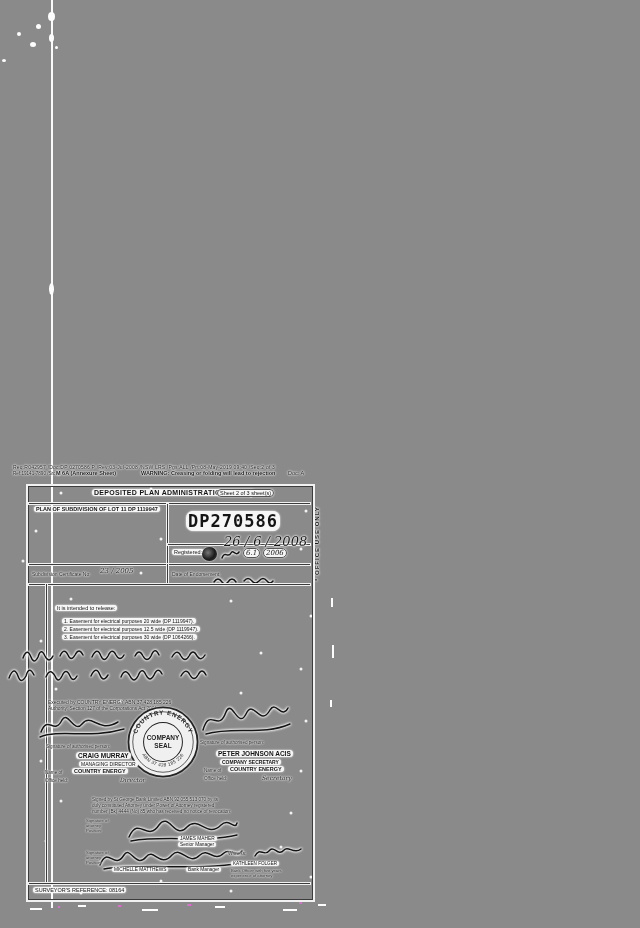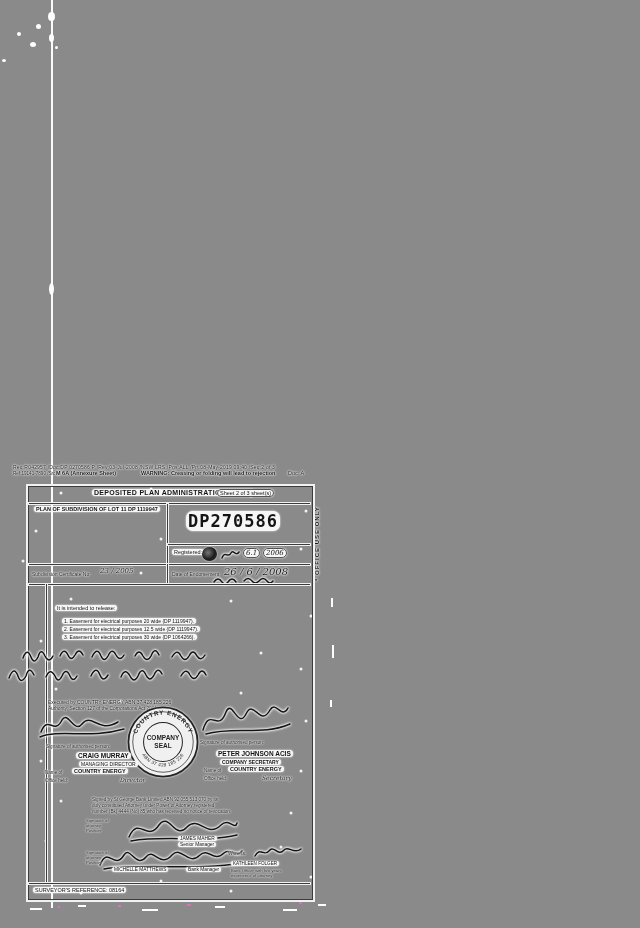--- a/index.html
+++ b/index.html
@@ -80,21 +80,21 @@
     <path d="M2,9 C5,1 8,10 11,4 C13,0 16,8 19,3"></path>
   </svg>
   <div class="patch hw" style="left:243px;top:548px;font-size:7px;border:1px solid #555;">6.1</div>
   <div class="patch hw" style="left:263px;top:548px;font-size:7px;border:1px solid #555;">2006</div>
   <div class="hl" style="left:29px;top:564px;width:281px;"></div>
 
   <div class="vl" style="left:167px;top:564px;height:20px;"></div>
   <div class="t" style="left:32px;top:571px;font-size:5px;">Subdivision Certificate No:</div>
   <div class="t hw" style="left:100px;top:567px;font-size:7px;">23 / 2005</div>
   <div class="t" style="left:172px;top:571px;font-size:5px;">Date of Endorsement:</div>
-  <div class="t hw" style="left:224px;top:566px;font-size:10px;">26 / 6 / 2008</div>
+  <div class="t hw" style="left:224px;top:534px;font-size:13px;">26 / 6 / 2008</div>
   <svg class="sig" style="left:212px;top:576px;" width="70" height="9" viewBox="0 0 70 9">
     <path d="M2,6 q4,-6 8,0 q3,4 6,0 q4,-6 8,0 M32,5 q4,-5 8,0 q3,4 7,0 q4,-5 8,0 q3,4 6,0" stroke-width="1"></path>
   </svg>
   <div class="hl" style="left:29px;top:584px;width:281px;"></div>
   <div class="vl" style="left:46px;top:584px;height:299px;"></div>
 
   <div class="patch" style="left:55px;top:605px;font-size:5.5px;">It is intended to release:</div>
   <div class="patch" style="left:62px;top:618px;font-size:5px;">1.  Easement for electrical purposes 20 wide (DP 1119947).</div>
   <div class="patch" style="left:62px;top:626px;font-size:5px;">2.  Easement for electrical purposes 12.5 wide (DP 1119947).</div>
   <div class="patch" style="left:62px;top:634px;font-size:5px;">3.  Easement for electrical purposes 30 wide (DP 1064266).</div>

